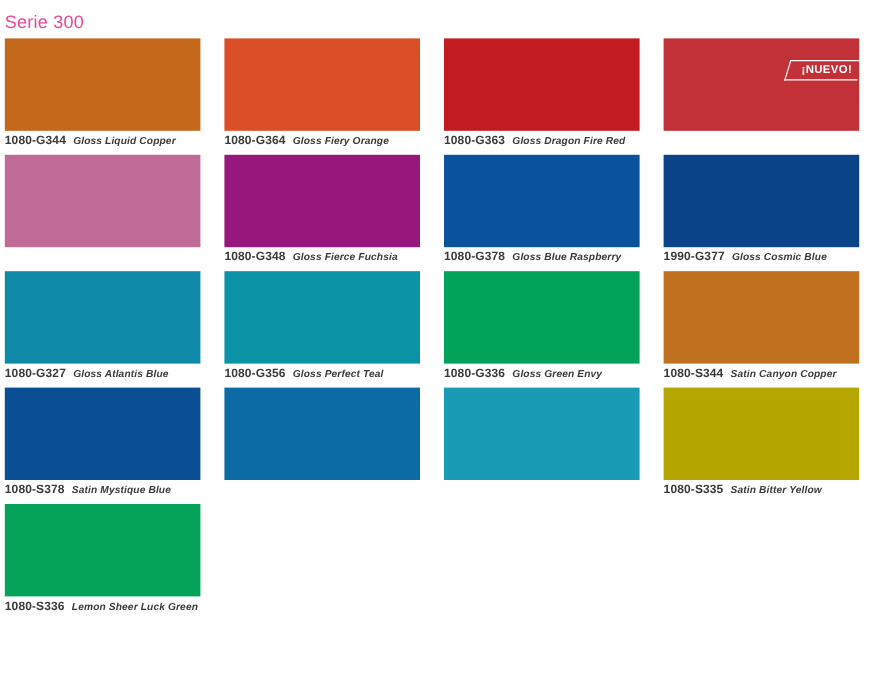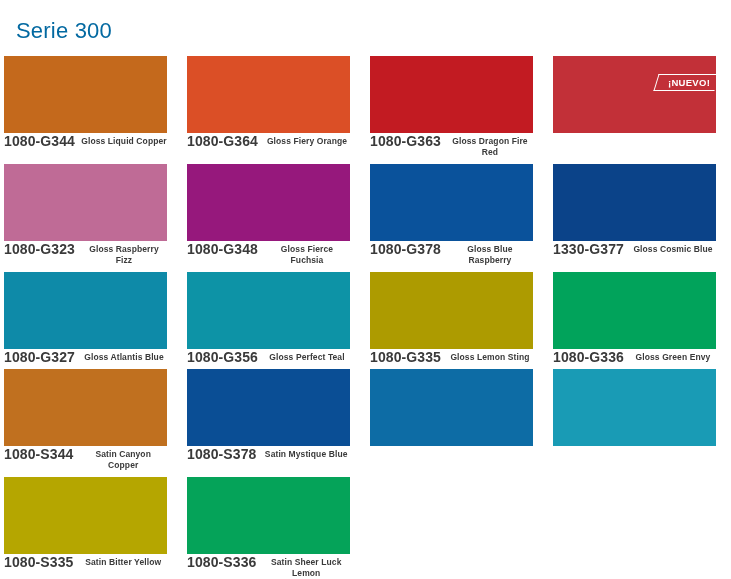--- a/index.html
+++ b/index.html
@@ -17,25 +17,25 @@
   }
 
   .page {
     width: 731px;
     height: 579px;
     padding: 0;
     position: relative;
   }
 
   .page-title {
-    font-size: 22px;
+    font-size: 15px;
     font-weight: 400;
-    color: #0369a1;
+    color: #ec4899;
     letter-spacing: 0.2px;
-    margin: 12px;
+    margin: 0;
     padding: 5px 0 0 4px;
     height: 32px;
     line-height: 28px;
   }
 
   .grid {
     display: grid;
     grid-template-columns: repeat(4, 163px);
     column-gap: 20px;
     row-gap: 0px;
@@ -56,37 +56,38 @@
 
   .swatch-label {
     display: flex;
     justify-content: space-between;
     align-items: flex-start;
     padding-top: 3px;
     gap: 6px;
   }
 
   .swatch-code {
-    font-size: 14px;
+    font-size: 10px;
     font-weight: bold;
     color: #3a3a3a;
     white-space: nowrap;
     letter-spacing: 0.1px;
     line-height: 11px;
     flex: 0 0 auto;
   }
 
   .swatch-name {
     font-size: 8.5px;
     font-weight: bold;
     color: #3a3a3a;
-    text-align: center;
+    text-align: left;
     letter-spacing: 0.1px;
     line-height: 11px;
     flex: 1 1 auto;
+    font-style: italic;
   }
 
   
   .badge-nuevo {
     position: absolute;
     top: 18px;
     right: -1px;
     height: 17px;
     padding: 0 7px 0 11px;
     display: flex;
@@ -138,68 +139,57 @@
       </div>
       <div class="cell">
         <div class="swatch" style="background-color: rgb(194, 48, 56);">
           <div class="badge-nuevo">
             <span class="badge-nuevo-text">¡NUEVO!</span>
           </div>
         </div>
       </div>
       <div class="cell">
         <div class="swatch" style="background-color: rgb(191, 107, 150);"></div>
-        <div class="swatch-label">
-          <span class="swatch-code">1080-G323</span>
-          <span class="swatch-name">Gloss Raspberry Fizz</span>
-        </div>
       </div>
       <div class="cell">
         <div class="swatch" style="background-color: rgb(150, 24, 124);"></div>
         <div class="swatch-label">
           <span class="swatch-code">1080-G348</span>
           <span class="swatch-name">Gloss Fierce Fuchsia</span>
         </div>
       </div>
       <div class="cell">
         <div class="swatch" style="background-color: rgb(10, 82, 155);"></div>
         <div class="swatch-label">
           <span class="swatch-code">1080-G378</span>
           <span class="swatch-name">Gloss Blue Raspberry</span>
         </div>
       </div>
       <div class="cell">
         <div class="swatch" style="background-color: rgb(11, 67, 137);"></div>
         <div class="swatch-label">
-          <span class="swatch-code">1330-G377</span>
+          <span class="swatch-code">1990-G377</span>
           <span class="swatch-name">Gloss Cosmic Blue</span>
         </div>
       </div>
       <div class="cell">
         <div class="swatch" style="background-color: rgb(14, 138, 168);"></div>
         <div class="swatch-label">
           <span class="swatch-code">1080-G327</span>
           <span class="swatch-name">Gloss Atlantis Blue</span>
         </div>
       </div>
       <div class="cell">
         <div class="swatch" style="background-color: rgb(13, 147, 166);"></div>
         <div class="swatch-label">
           <span class="swatch-code">1080-G356</span>
           <span class="swatch-name">Gloss Perfect Teal</span>
         </div>
       </div>
       <div class="cell">
-        <div class="swatch" style="background-color: rgb(173, 155, 0);"></div>
-        <div class="swatch-label">
-          <span class="swatch-code">1080-G335</span>
-          <span class="swatch-name">Gloss Lemon Sting</span>
-        </div>
-      </div>
-      <div class="cell">
         <div class="swatch" style="background-color: rgb(1, 163, 91);"></div>
         <div class="swatch-label">
           <span class="swatch-code">1080-G336</span>
           <span class="swatch-name">Gloss Green Envy</span>
         </div>
       </div>
       <div class="cell">
         <div class="swatch" style="background-color: rgb(192, 112, 31);"></div>
         <div class="swatch-label">
           <span class="swatch-code">1080-S344</span>
@@ -223,18 +213,18 @@
         <div class="swatch" style="background-color: rgb(181, 166, 0);"></div>
         <div class="swatch-label">
           <span class="swatch-code">1080-S335</span>
           <span class="swatch-name">Satin Bitter Yellow</span>
         </div>
       </div>
       <div class="cell">
         <div class="swatch" style="background-color: rgb(5, 163, 89);"></div>
         <div class="swatch-label">
           <span class="swatch-code">1080-S336</span>
-          <span class="swatch-name">Satin Sheer Luck Lemon</span>
+          <span class="swatch-name">Lemon Sheer Luck Green</span>
         </div>
       </div>
     </div>
 
 </div>
 
 </body></html>

